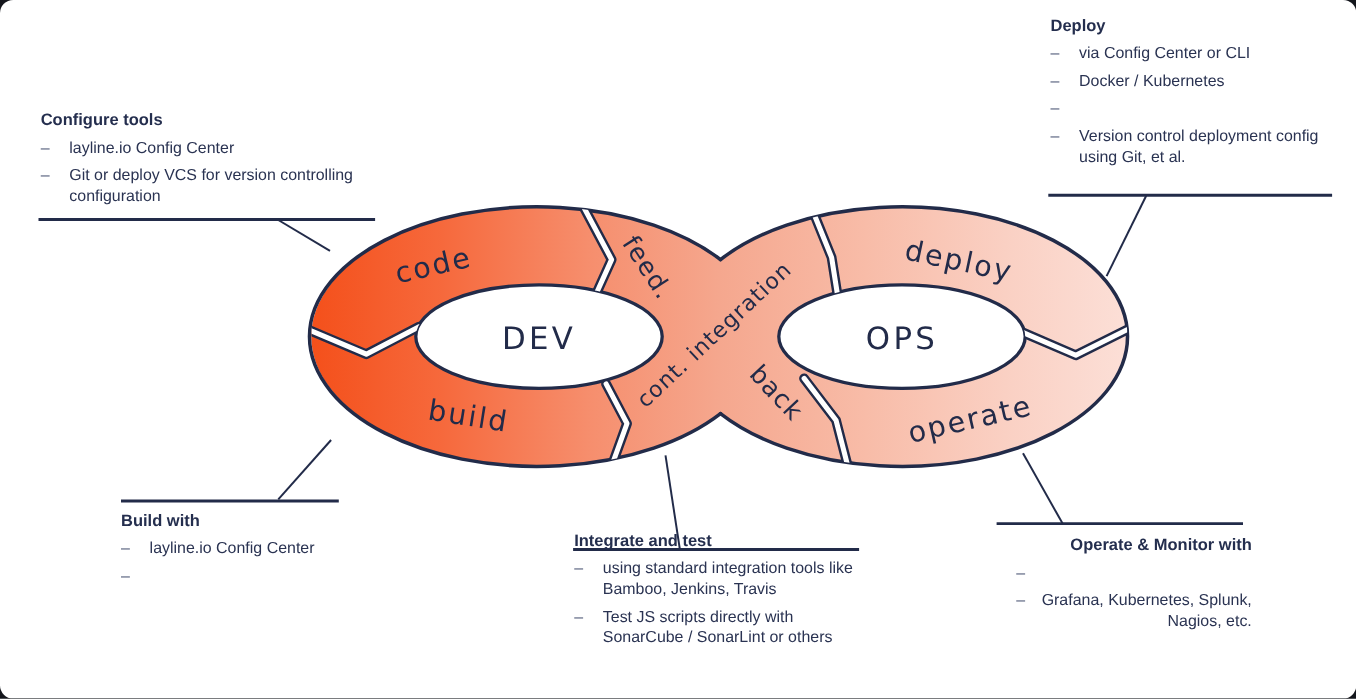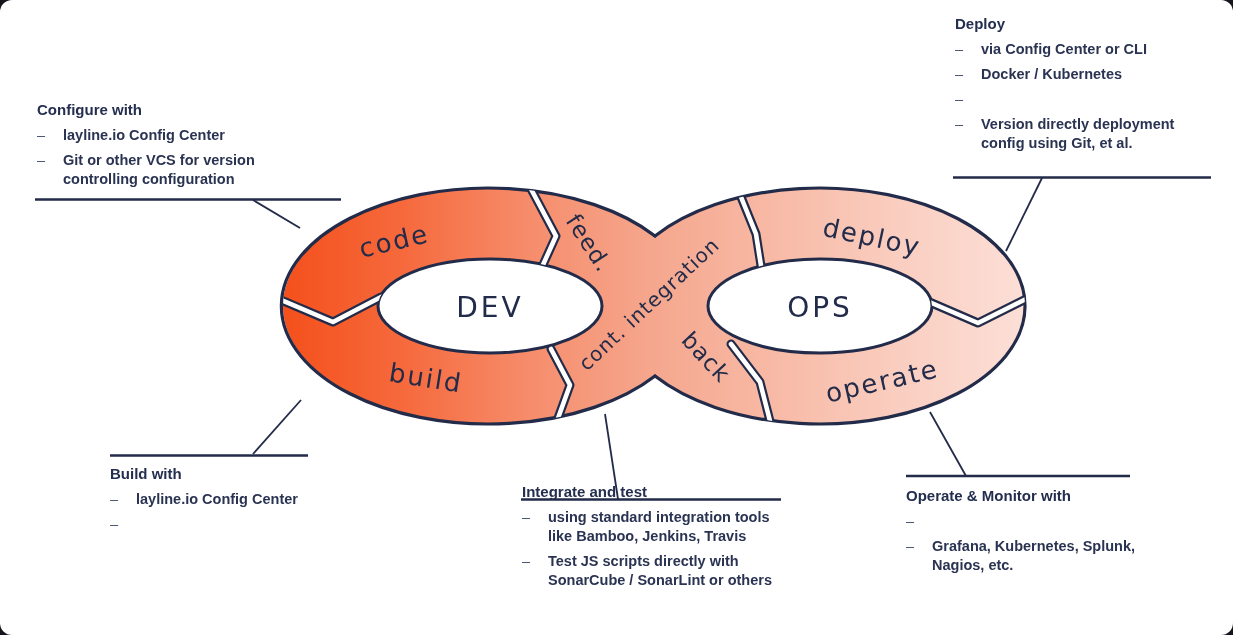--- a/index.html
+++ b/index.html
@@ -17,21 +17,21 @@
   .callout .title{
     font-size:15px;font-weight:700;color:#242e4e;margin:0 0 7px 0;line-height:19px;
   }
   .callout .item{
     display:flex;align-items:flex-start;margin:0 0 6px 0;
     font-size:14.5px;line-height:19px;color:#2a3352;
   }
   .callout .dash{
     flex:0 0 26px;color:#4d5776;line-height:19px;
   }
-  .callout .item-text{flex:1 1 auto;font-weight:bold;}
+  .callout .item-text{flex:1 1 auto;}
   .ring-label{
     font-family:"DejaVu Sans", sans-serif;
     font-size:26px;letter-spacing:2px;fill:#222b49;font-weight:400;
   }
   .ring-label.small{font-size:23px;letter-spacing:1px;}
   .ring-label.ci{font-size:20px;letter-spacing:1px;}
   .hub-label{
     font-family:"DejaVu Sans", sans-serif;
     font-size:28px;letter-spacing:3px;fill:#222b49;font-weight:500;
   }
@@ -109,47 +109,47 @@
       <line x1="110" y1="455.5" x2="308" y2="455.5" stroke-width="2.6"></line>
       <line x1="253" y1="454" x2="301" y2="400" stroke-width="1.8"></line>
       <line x1="521" y1="499.5" x2="781" y2="499.5" stroke-width="2.6"></line>
       <line x1="605" y1="414" x2="618" y2="499" stroke-width="1.8"></line>
       <line x1="906" y1="476" x2="1130" y2="476" stroke-width="2.6"></line>
       <line x1="966" y1="476" x2="930" y2="412" stroke-width="1.8"></line>
     </g>
   </svg>
 
   <div class="callout" style="left:37px;top:100px;width:285px;">
-    <div class="title">Configure with</div>
+    <div class="title">Configure tools</div>
     <div class="item">
       <span class="dash">–</span>
       <span class="item-text">layline.io Config Center</span>
     </div>
     <div class="item">
       <span class="dash">–</span>
-      <span class="item-text">Git or other VCS for version controlling configuration</span>
+      <span class="item-text">Git or deploy VCS for version controlling configuration</span>
     </div>
   </div>
 
   <div class="callout" style="left:955px;top:14px;width:244px;">
     <div class="title">Deploy</div>
     <div class="item">
       <span class="dash">–</span>
       <span class="item-text">via Config Center or CLI</span>
     </div>
     <div class="item">
       <span class="dash">–</span>
       <span class="item-text">Docker / Kubernetes</span>
     </div>
     <div class="item">
       <span class="dash">–</span>
     </div>
     <div class="item">
       <span class="dash">–</span>
-      <span class="item-text">Version directly deployment config using Git, et al.</span>
+      <span class="item-text">Version control deployment config using Git, et al.</span>
     </div>
   </div>
 
   <div class="callout" style="left:110px;top:464px;width:240px;">
     <div class="title">Build with</div>
     <div class="item">
       <span class="dash">–</span>
       <span class="item-text">layline.io Config Center</span>
     </div>
     <div class="item">
@@ -162,21 +162,21 @@
     <div class="item">
       <span class="dash">–</span>
       <span class="item-text">using standard integration tools like Bamboo, Jenkins, Travis</span>
     </div>
     <div class="item">
       <span class="dash">–</span>
       <span class="item-text">Test JS scripts directly with SonarCube / SonarLint or others</span>
     </div>
   </div>
 
-  <div class="callout" style="left:906px;top:486px;width:232px;">
+  <div class="callout" style="left:906px;top:486px;width:232px;text-align:right;">
     <div class="title">Operate &amp; Monitor with</div>
     <div class="item">
       <span class="dash">–</span>
     </div>
     <div class="item">
       <span class="dash">–</span>
       <span class="item-text">Grafana, Kubernetes, Splunk, Nagios, etc.</span>
     </div>
   </div>
 

